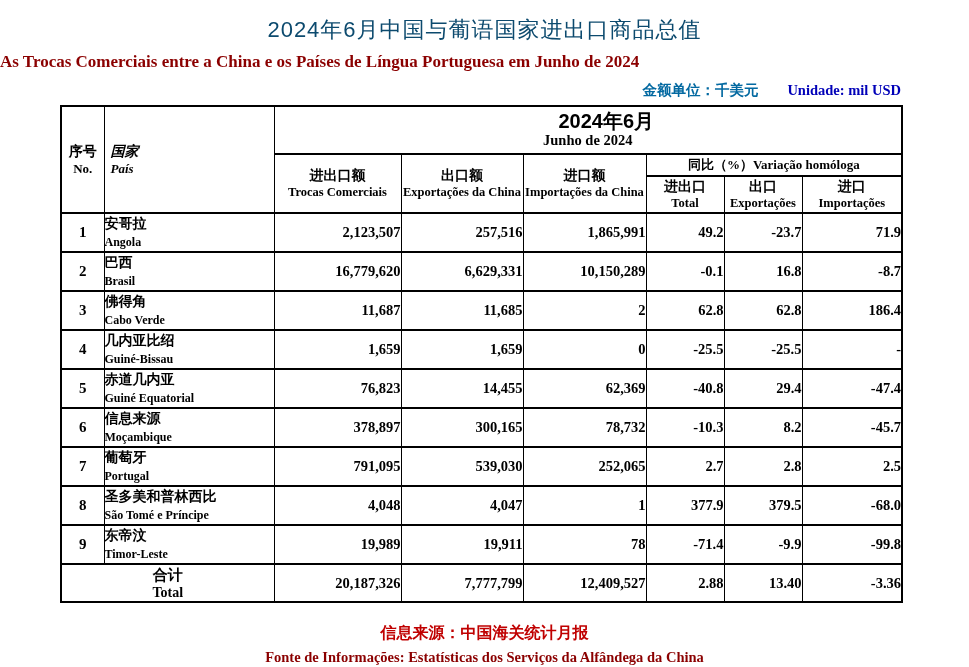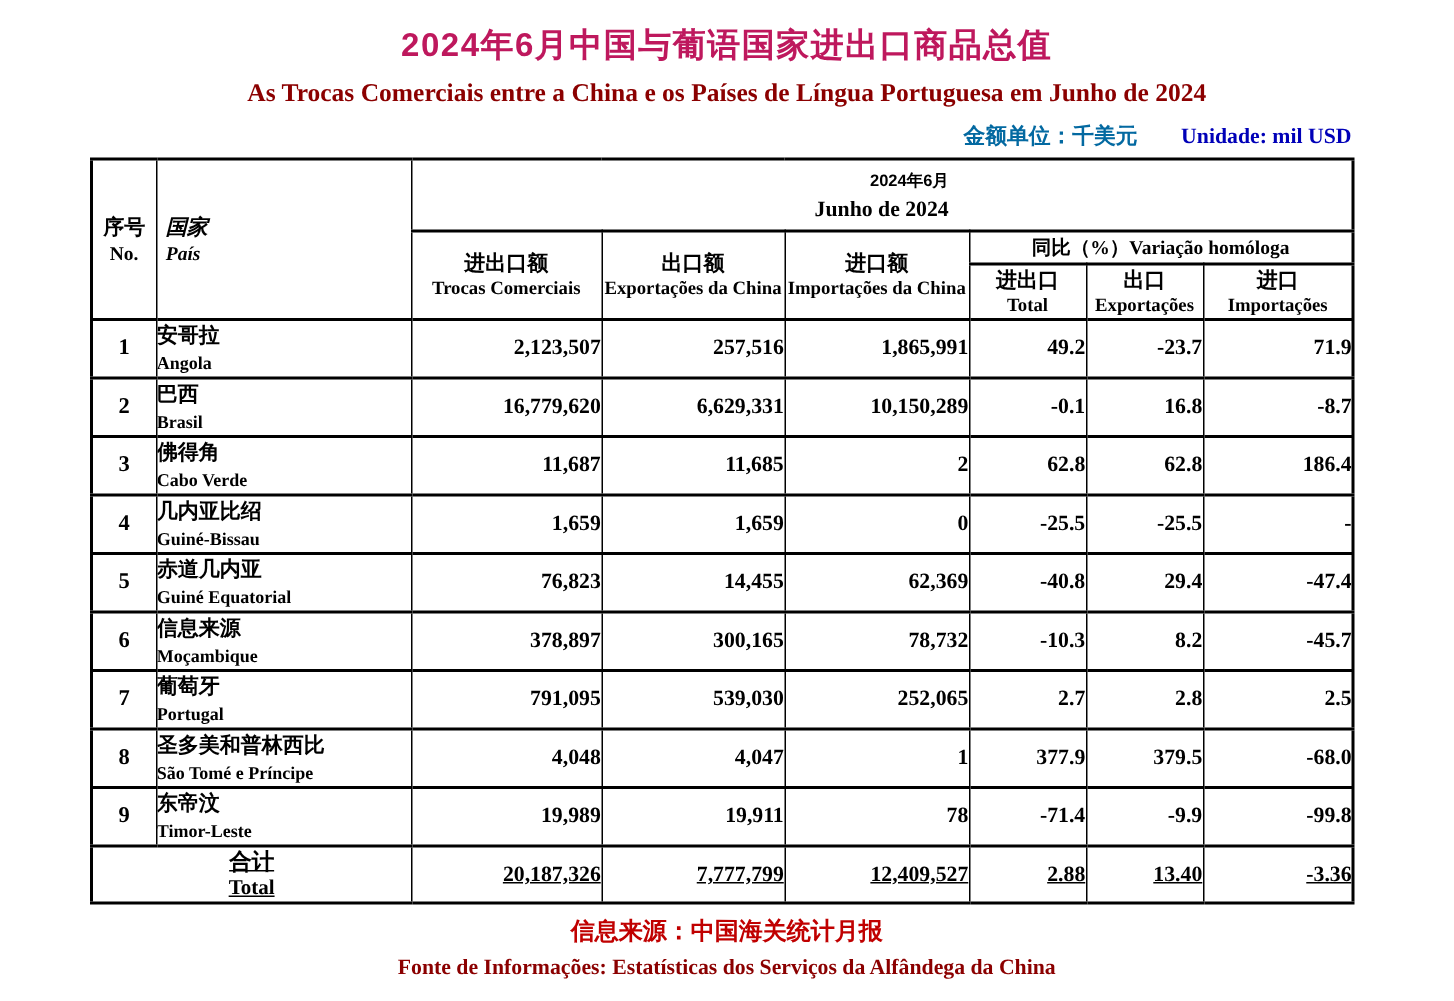--- a/index.html
+++ b/index.html
@@ -9,27 +9,26 @@
     font-family: "Liberation Serif", "DejaVu Serif", serif;
     color: #000;
     overflow: hidden;
   }
   .zh { font-family: "Liberation Sans", "DejaVu Sans", sans-serif; }
 
   .title-zh {
     padding-top: 15px;
     text-align: center;
     font-size: 22px;
-    font-weight: bold;
-    color: #be185d;
+    font-weight: normal;
+    color: #0c4a6e;
     letter-spacing: 1px;
   }
   .title-pt {
     margin-top: 7px;
-    text-align: center;
     font-size: 17px;
     font-weight: bold;
     color: #8b0000;
   }
   .unit-line {
     width: 841px;
     margin: 9px 0 5px 60px;
     text-align: right;
     font-weight: bold;
     font-size: 14.5px;
@@ -52,42 +51,42 @@
     border-bottom: 2px solid #000;
     font-weight: bold;
     vertical-align: middle;
     padding: 0;
     overflow: hidden;
   }
   thead tr.hr1 { height: 48px; }
   thead tr.hr2 { height: 22px; padding-left: 24px; }
   thead tr.hr3 { height: 34px; }
   tbody tr.data-row { height: 39px; }
-  tbody tr.total-row { height: 38px; text-decoration: underline; }
+  tbody tr.total-row { height: 38px; }
 
   .zh-line, .pt-line { display: block; }
   .zh-line { font-family: "Liberation Sans", "DejaVu Sans", sans-serif; font-size: 14px; line-height: 18px; }
   .pt-line { font-family: "Liberation Serif", "DejaVu Serif", serif; font-size: 13px; line-height: 17px; }
 
-  th.h-period .zh-line { font-size: 11px; line-height: 20px; margin-left: 37px; }
+  th.h-period .zh-line { font-size: 20px; line-height: 20px; margin-left: 37px; }
   th.h-period .pt-line { font-size: 14.5px; line-height: 19px; }
   th.h-yoy { font-size: 13px; font-family: "Liberation Serif", "DejaVu Serif", serif; text-align: center; }
   th .pt-line.small { font-size: 12.5px; }
 
   td.c-no { text-align: center; font-size: 15px; }
   td.c-country { text-align: left; padding-left: 6px; }
   td.c-country .zh-line { font-size: 14px; line-height: 19px; }
   td.c-country .pt-line { font-size: 12px; line-height: 18px; }
   td.c-num { text-align: right; padding-right: 9px; font-size: 14.5px; }
   td.c-total-label { text-align: center; }
   td.c-total-label .zh-line { font-size: 15px; }
   td.c-total-label .pt-line { font-size: 14px; }
 
   .src-zh {
-    margin-top: 8px;
+    margin-top: 20px;
     text-align: center;
     font-weight: bold;
     font-size: 16px;
     color: #c00000;
   }
   .src-pt {
     margin-top: 5px;
     text-align: center;
     font-weight: bold;
     font-size: 14.5px;

